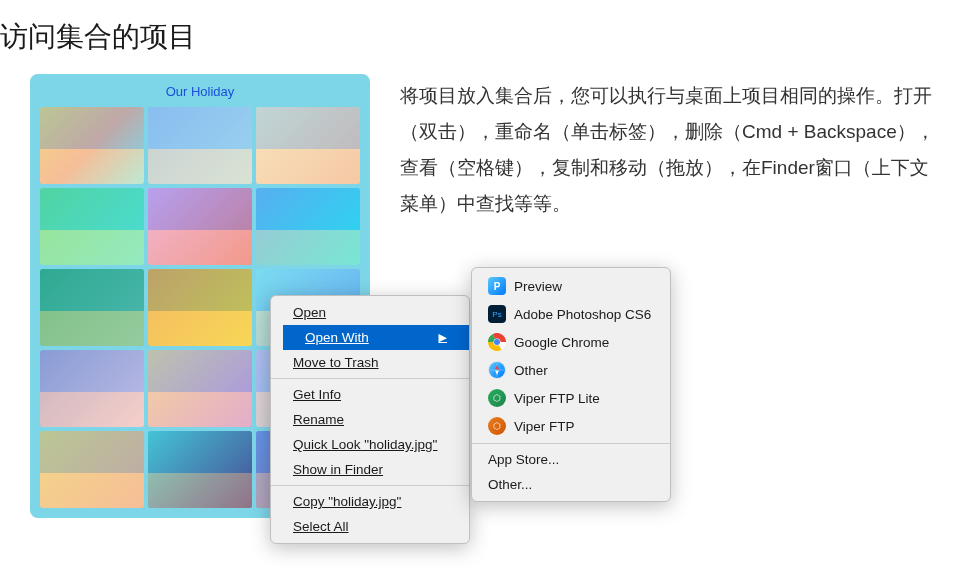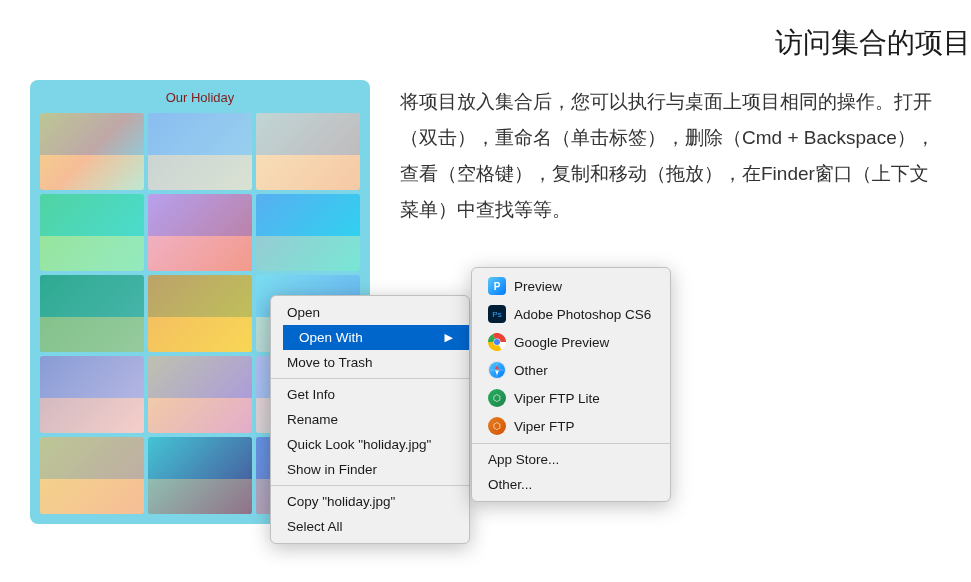--- a/index.html
+++ b/index.html
@@ -7,25 +7,25 @@
       width: 971px;
       height: 582px;
       background: #ffffff;
       font-family: -apple-system, "PingFang SC", "Helvetica Neue", sans-serif;
       overflow: hidden;
       position: relative;
     }
 
     
     .page-title {
-      text-align: right;
+      text-align: left;
       font-size: 28px;
       font-weight: 500;
       color: #1a1a1a;
-      padding-top: 24px;
+      padding-top: 18px;
       padding-bottom: 18px;
     }
 
     
     .content-area {
       display: flex;
       flex-direction: row;
       padding: 0 30px;
       gap: 30px;
     }
@@ -35,21 +35,21 @@
       background: #7dd6e8;
       border-radius: 8px;
       padding: 10px;
       width: 340px;
       min-width: 340px;
       position: relative;
     }
 
     .photo-panel-title {
       text-align: center;
-      color: #7f1d1d;
+      color: #1d4ed8;
       font-size: 13px;
       margin-bottom: 8px;
     }
 
     .photo-grid {
       display: grid;
       grid-template-columns: repeat(3, 1fr);
       gap: 4px;
     }
 
@@ -117,27 +117,28 @@
       background: #f0f0f0;
       border: 1px solid #c0c0c0;
       border-radius: 6px;
       box-shadow: 0 4px 20px rgba(0,0,0,0.25);
       min-width: 200px;
       padding: 4px 0;
       font-size: 13.5px;
     }
 
     .context-menu-item {
-      padding: 5px 16px;
+      padding: 5px 22px;
       cursor: pointer;
       display: flex;
       align-items: center;
       gap: 8px;
       white-space: nowrap;
       color: #1a1a1a;
+      text-decoration: underline;
     }
 
     .context-menu-item:hover, .context-menu-item.active {
       background: #0066cc;
       color: #ffffff;
       margin-left: 12px;
     }
 
     .context-menu-item.active {
       background: #0066cc;
@@ -286,21 +287,21 @@
       <span class="app-icon" style="background:transparent; padding:0; overflow:hidden;">
         <svg width="18" height="18" viewBox="0 0 18 18">
           <circle cx="9" cy="9" r="9" fill="#fff"></circle>
           <path d="M9 9 L18 9 A9 9 0 0 0 4.5 1.2 Z" fill="#ea4335"></path>
           <path d="M9 9 L4.5 1.2 A9 9 0 0 0 0 9 Z" fill="#34a853"></path>
           <path d="M9 9 L0 9 A9 9 0 0 0 13.5 16.8 Z" fill="#fbbc04"></path>
           <circle cx="9" cy="9" r="3.5" fill="#fff"></circle>
           <circle cx="9" cy="9" r="3" fill="#4285f4"></circle>
         </svg>
       </span>
-      <span>Google Preview</span>
+      <span>Google Chrome</span>
     </div>
 
     <div class="submenu-item">
       <span class="app-icon" style="background:transparent; overflow:hidden;">
         <svg width="18" height="18" viewBox="0 0 18 18">
           <circle cx="9" cy="9" r="8.5" fill="#fff" stroke="#ccc" stroke-width="0.5"></circle>
           <circle cx="9" cy="9" r="8" fill="url(#sg)"></circle>
           <defs>
             <linearGradient id="sg" x1="0" y1="0" x2="1" y2="1">
               <stop offset="0%" stop-color="#5ac8fa"></stop>

